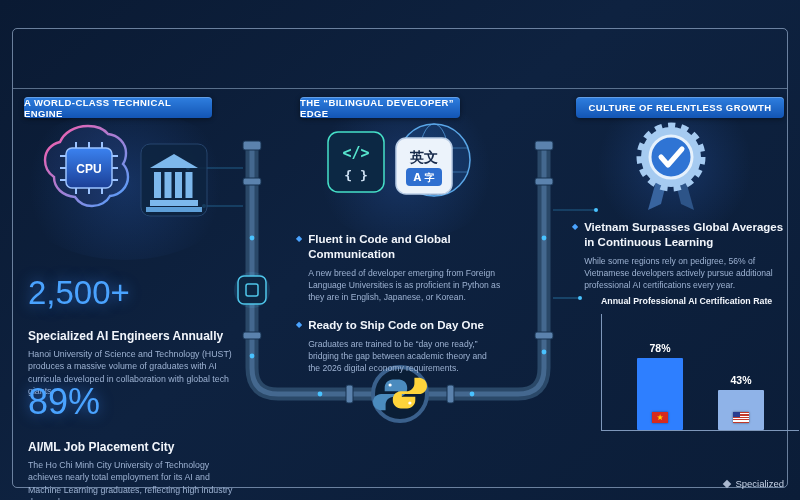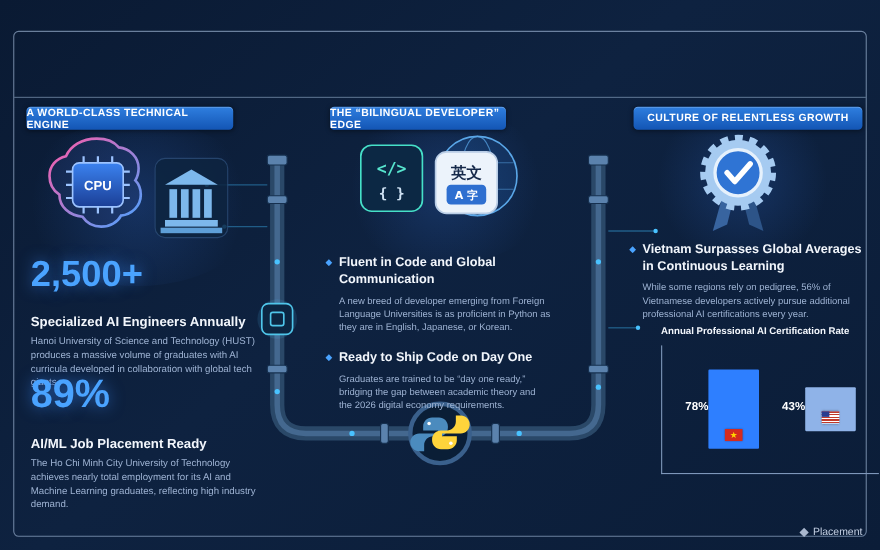--- a/index.html
+++ b/index.html
@@ -16,35 +16,35 @@
   .divider{position:absolute;left:13px;right:13px;top:88px;height:1px;
     background:rgba(185,210,240,.45);}
   .pill{position:absolute;top:97px;height:21px;border-radius:4px;
     background:linear-gradient(180deg,#2f7fe0,#1355b4);color:#fff;font-size:9.5px;
     font-weight:bold;letter-spacing:.4px;display:flex;align-items:center;justify-content:center;
     box-shadow:0 1px 5px rgba(0,0,0,.45),inset 0 1px 0 rgba(255,255,255,.25);}
   .pill-left{left:24px;width:188px;}
   .pill-mid{left:300px;width:160px;}
   .pill-right{left:576px;width:208px;}
   .stat{position:absolute;left:28px;width:206px;}
-  .big-stat{color:#4aa3ff;font-weight:bold;text-shadow:0 0 14px rgba(60,140,255,.6);line-height:1;}
+  .big-stat{color:#4aa3ff;font-weight:normal;text-shadow:0 0 14px rgba(60,140,255,.6);line-height:1;margin-top:44px;}
   .stat1 .big-stat{font-size:33px;}
   .stat2 .big-stat{font-size:36px;}
   .stat-label{margin-top:20px;color:#f2f6fc;font-weight:bold;font-size:12px;}
   .body-text{margin-top:5px;color:#9db2d2;font-size:8.8px;line-height:1.4;}
   .bullet{position:absolute;display:flex;gap:6px;}
   .bullet-marker{color:#4aa3ff;font-size:8px;line-height:1;margin-top:3px;flex:0 0 auto;}
   .bullet-title{color:#f2f6fc;font-weight:bold;font-size:11.5px;line-height:1.3;}
   .bullet-desc{margin-top:5px;color:#9db2d2;font-size:8.6px;line-height:1.42;}
   .chart{position:absolute;left:588px;top:296px;width:198px;padding-left:13px;}
   .chart-title{color:#f2f6fc;font-weight:bold;font-size:8.8px;white-space:nowrap;}
   .plot{margin-top:8px;height:116px;position:relative;display:flex;
     justify-content:space-evenly;align-items:flex-end;
     border-left:1px solid #7e97ba;border-bottom:1px solid #7e97ba;}
-  .chart-col{display:flex;flex-direction:row;align-items:center;justify-content:flex-end;height:100%;}
+  .chart-col{display:flex;flex-direction:column;align-items:center;justify-content:flex-end;height:100%;}
   .bar-value{color:#fff;font-weight:bold;font-size:10.5px;margin-bottom:4px;}
   .bar{width:46px;position:relative;border-radius:1px;}
   .flag{position:absolute;bottom:7px;left:50%;transform:translateX(-50%);
     width:16px;height:11px;box-shadow:0 0 2px rgba(0,0,0,.5);}
   .flag-vn{background:#d52b1e;color:#ffd600;font-size:8px;line-height:11px;text-align:center;}
   .flag-us{background:repeating-linear-gradient(180deg,#c0392b 0px,#c0392b 1.2px,#fff 1.2px,#fff 2.4px);}
   .flag-us .canton{position:absolute;left:0;top:0;width:7px;height:5px;background:#2a3d8f;}
   .chart-xlabels{display:flex;justify-content:space-evenly;margin-top:5px;}
   .chart-xlabels span{color:#f2f6fc;font-weight:bold;font-size:9px;width:80px;text-align:center;}
   .footer{position:absolute;right:16px;bottom:11px;display:flex;align-items:center;gap:5px;
@@ -150,21 +150,21 @@
     </g>
   </svg>
 
   <div class="stat stat1" style="top:232px;">
     <div class="big-stat">2,500+</div>
     <div class="stat-label">Specialized AI Engineers Annually</div>
     <div class="body-text">Hanoi University of Science and Technology (HUST) produces a massive volume of graduates with AI curricula developed in collaboration with global tech giants.</div>
   </div>
   <div class="stat stat2" style="top:340px;">
     <div class="big-stat">89%</div>
-    <div class="stat-label">AI/ML Job Placement Ready</div>
+    <div class="stat-label">AI/ML Job Placement City</div>
     <div class="body-text">The Ho Chi Minh City University of Technology achieves nearly total employment for its AI and Machine Learning graduates, reflecting high industry demand.</div>
   </div>
 
   <svg class="deco" style="left:322px;top:118px;" width="165" height="100" viewBox="0 0 165 100">
     <circle cx="112" cy="42" r="36" fill="rgba(40,110,200,.18)" stroke="#5aa7e8" stroke-width="1.5"></circle>
     <ellipse cx="112" cy="42" rx="15" ry="36" fill="none" stroke="#5aa7e8" stroke-width="1" opacity="0.7"></ellipse>
     <path d="M79 30 H145 M79 54 H145" stroke="#5aa7e8" stroke-width="1" opacity="0.5"></path>
     <g>
       <rect x="6" y="14" width="56" height="60" rx="10" fill="#0c2844" stroke="#46e0c8" stroke-width="1.5"></rect>
       <text x="34" y="40" text-anchor="middle" font-size="15" font-weight="bold" fill="#58e6cf" font-family="DejaVu Sans Mono, monospace">&lt;/&gt;</text>
@@ -225,16 +225,16 @@
           <div class="flag flag-us">
               <div class="canton"></div>
             </div>
         </div>
       </div>
     </div>
   </div>
 
   <div class="footer">
     <span class="footer-mark"></span>
-    <span>Placement</span>
+    <span>Specialized</span>
   </div>
 
 </div>
 
 </body></html>

